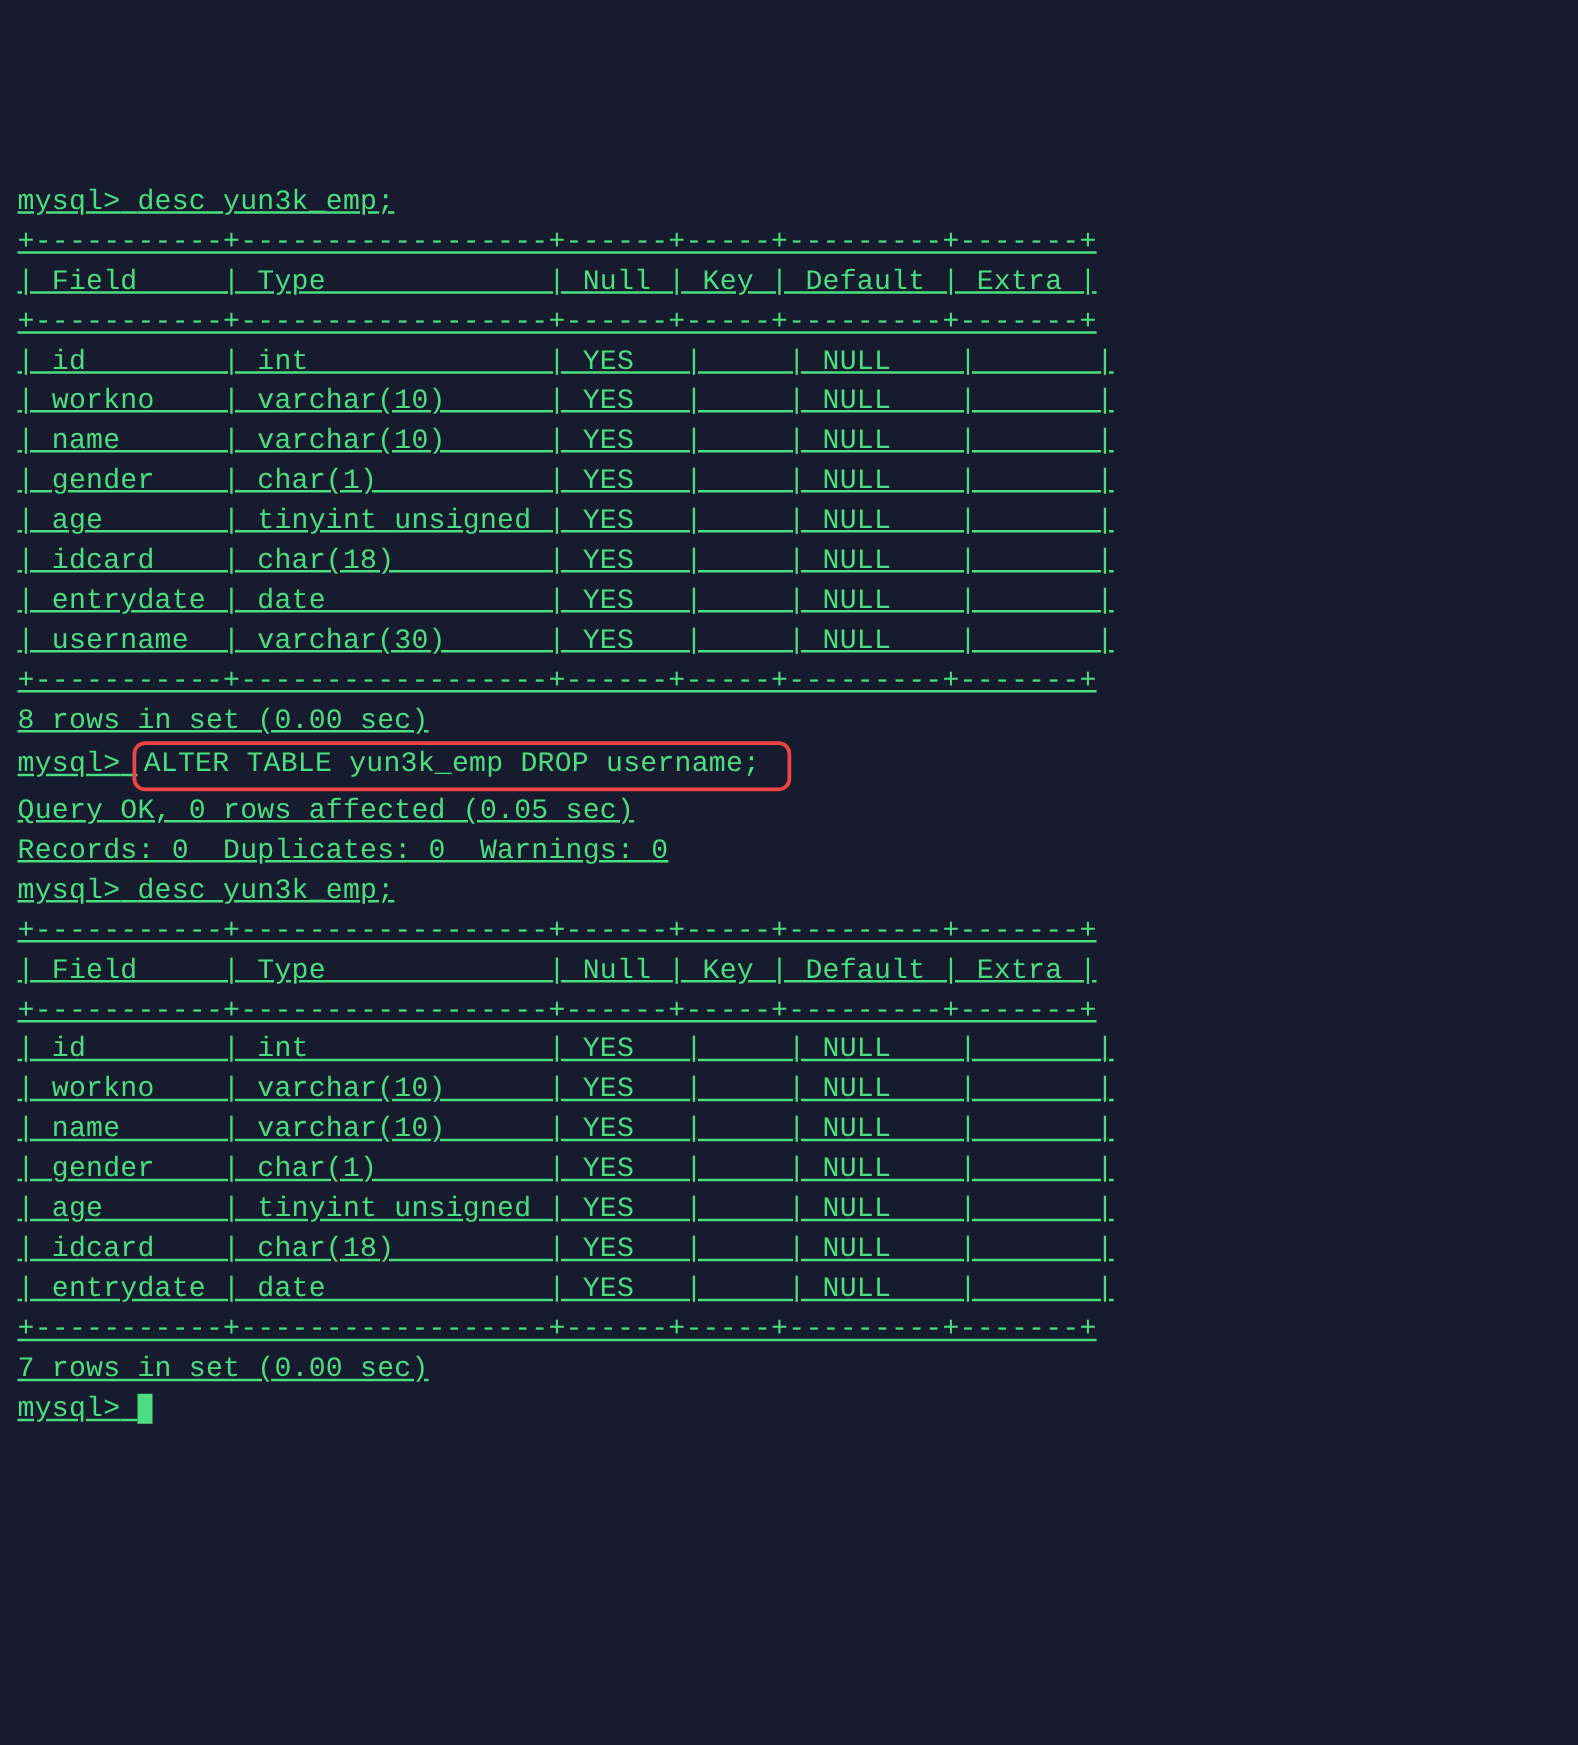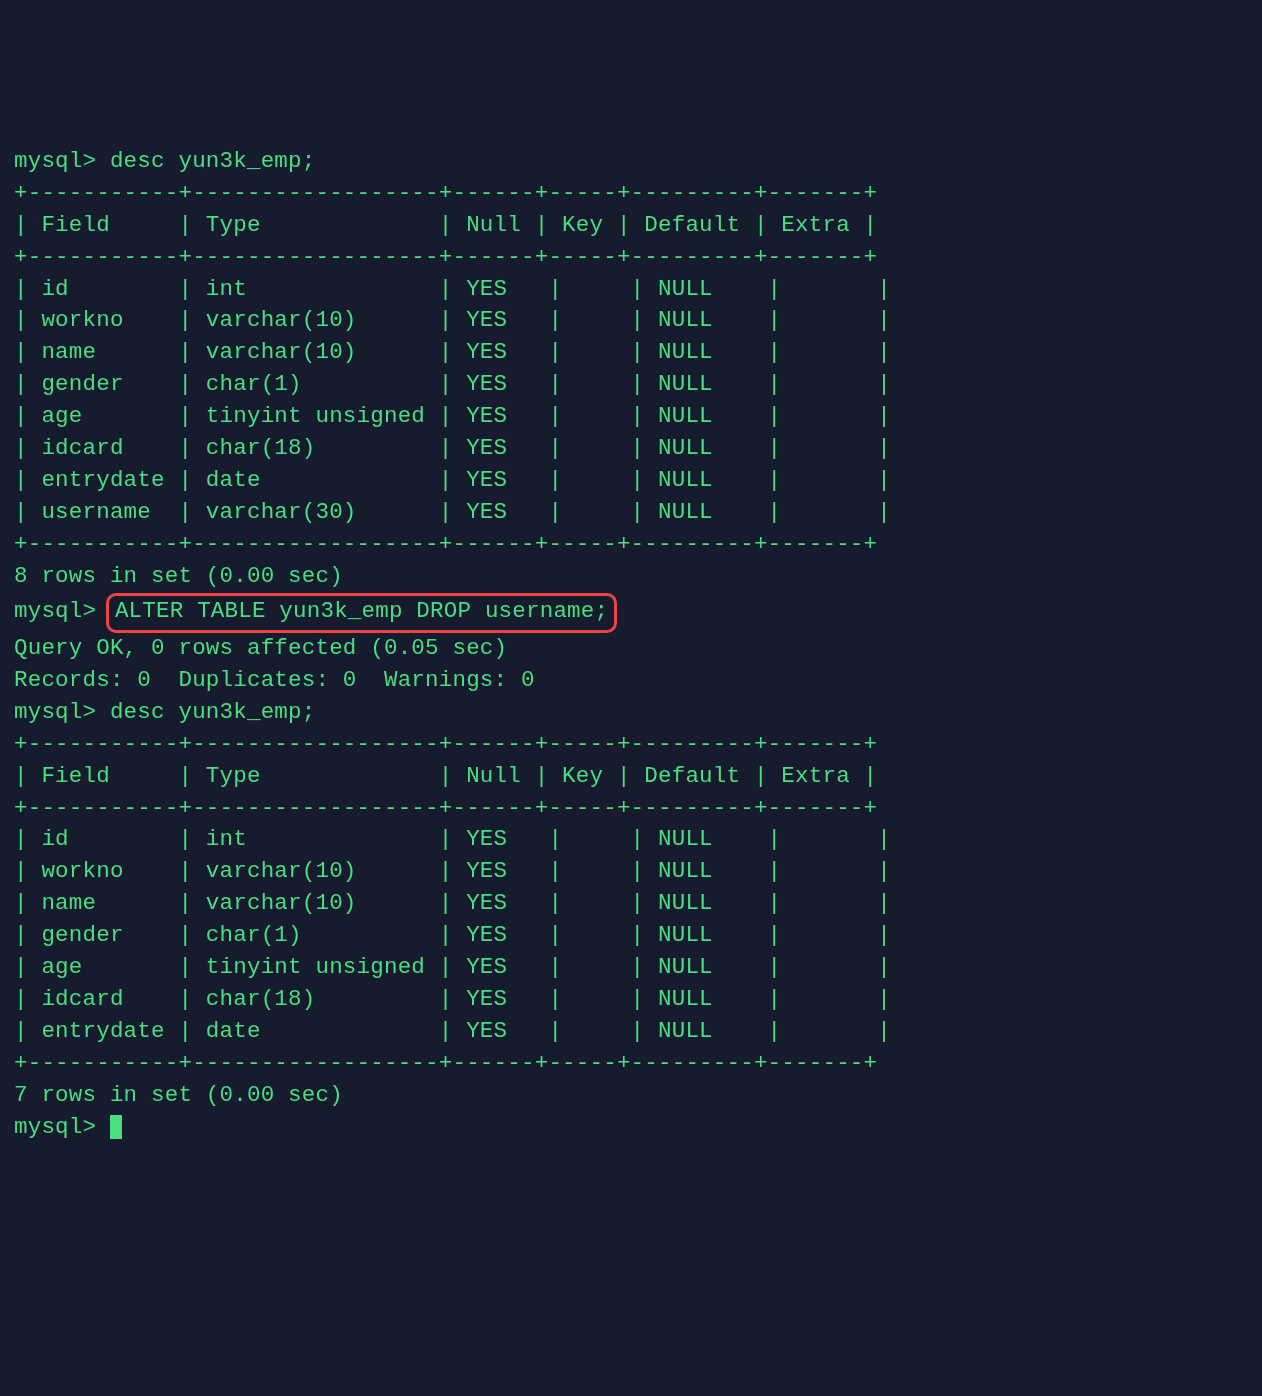--- a/index.html
+++ b/index.html
@@ -6,25 +6,25 @@
   body {
     background: #161b2e;
     color: #4ade80;
     font-family: 'Menlo', 'Consolas', 'Courier New', monospace;
     font-size: 22.5px;
     line-height: 1.42;
     padding: 18px 14px;
     white-space: pre;
     letter-spacing: 0.2px;
   }
-  .line { display: block; }
+  .line { display: block; text-decoration: underline; }
   .highlight-box {
     border: 3px solid #ef4444;
     border-radius: 10px;
-    padding: 0 6px 2px 6px;
+    padding: 0 22px 2px 6px;
     display: inline-block;
     margin-left: -4px;
   }
   .cursor {
     display: inline-block;
     width: 12px;
     height: 24px;
     background: #4ade80;
     vertical-align: text-bottom;
     margin-bottom: 1px;

